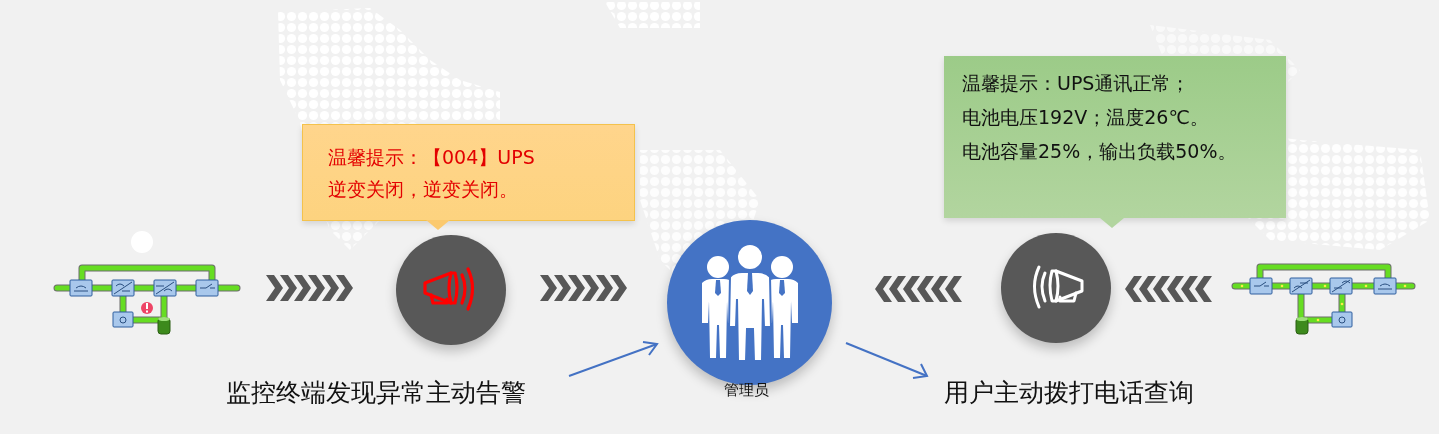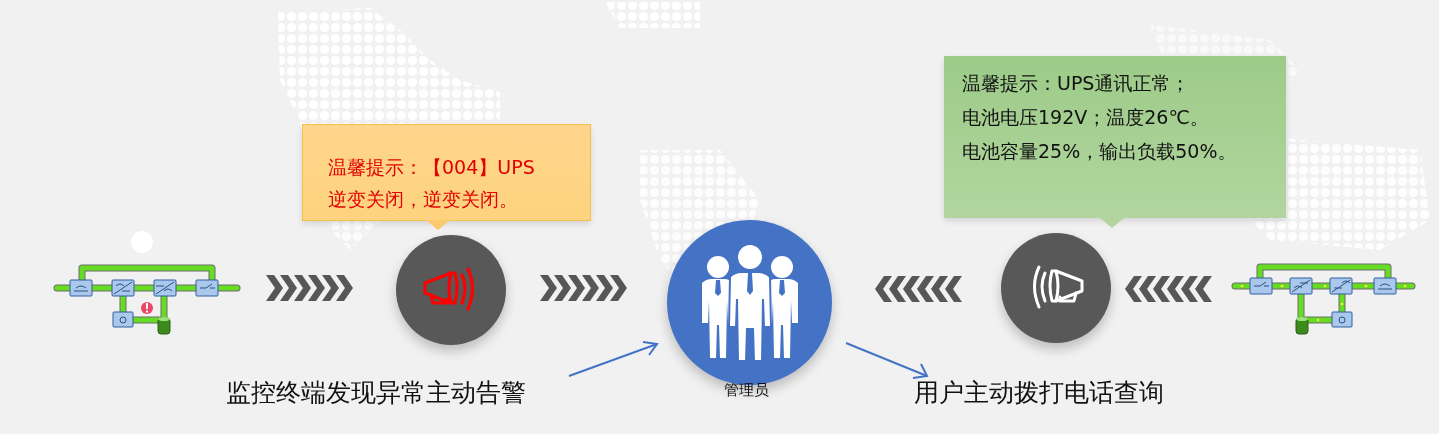--- a/index.html
+++ b/index.html
@@ -18,25 +18,25 @@
     box-shadow: 0 3px 6px rgba(0,0,0,0.12);
   }
   .bubble .tail {
     position: absolute;
     bottom: -10px;
     width: 0; height: 0;
     border-left: 12px solid transparent;
     border-right: 12px solid transparent;
   }
   .bubble-alert {
-    left: 302px; top: 124px; width: 289px; height: 97px;
+    left: 302px; top: 124px; width: 333px; height: 97px;
     background: linear-gradient(#ffd58c, #fdd37f);
     border: 1px solid #f4c24c;
     color: #e30000;
-    padding: 26px 25px;
+    padding: 16px 25px;
     line-height: 32px;
   }
   .bubble-alert .tail { left: 123px; border-top: 10px solid #fbc96e; }
   .bubble-status {
     left: 896px; top: 56px; width: 342px; height: 162px;
     background: linear-gradient(#9ccb88, #b2d59f);
     color: #111;
     padding: 10px 18px;
     line-height: 34px;
     margin-left: 48px;
@@ -257,13 +257,13 @@
   <path d="M4,40 L92,8" stroke="#4472c4" stroke-width="2" fill="none"></path>
   <path d="M78,6 L92,8 L84,19" stroke="#4472c4" stroke-width="2" fill="none" stroke-linejoin="miter"></path>
 </svg>
 <svg class="arrow-line" style="left:843px;top:340px" width="90" height="42" viewBox="0 0 90 42">
   <path d="M3,3 L84,36" stroke="#4472c4" stroke-width="2" fill="none"></path>
   <path d="M70,38 L84,36 L78,24" stroke="#4472c4" stroke-width="2" fill="none"></path>
 </svg>
 
 <div class="caption" style="left:226px;top:376px">监控终端发现异常主动告警</div>
 <div class="caption" style="left:724px;top:381px;font-size:15px">管理员</div>
-<div class="caption" style="left:914px;top:376px">用户主动拨打电话查询</div>
+<div class="caption" style="left:944px;top:376px">用户主动拨打电话查询</div>
 
 </body></html>

